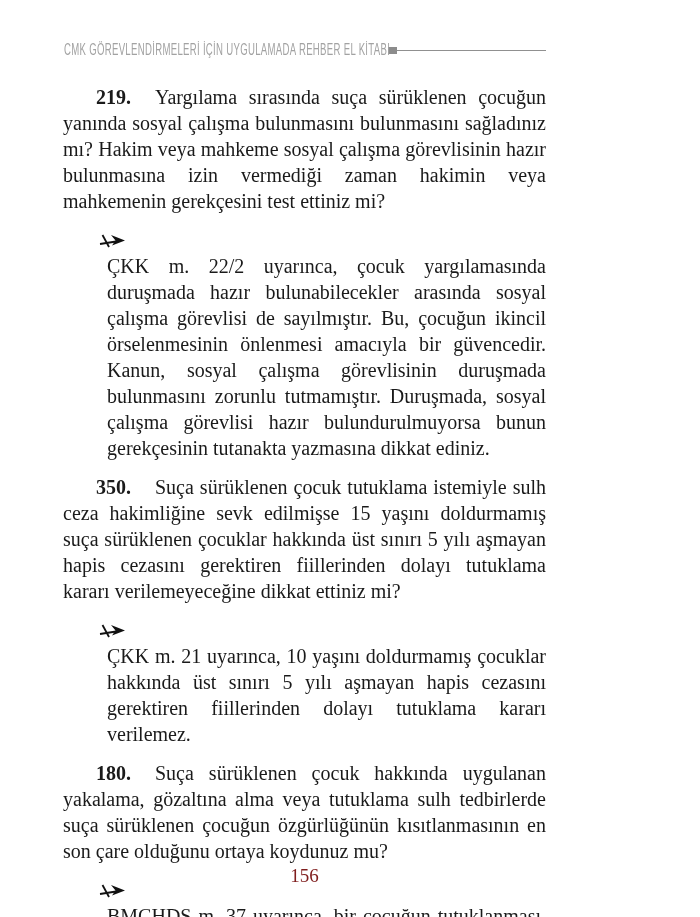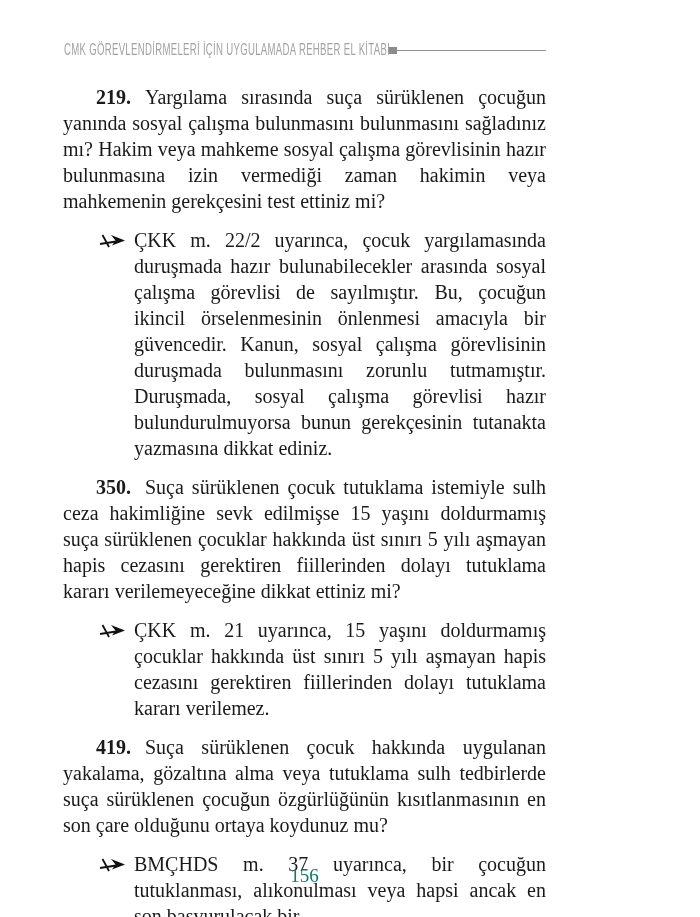--- a/index.html
+++ b/index.html
@@ -72,26 +72,27 @@
     margin: 0 0 13px 0;
     font-size: 20px;
     line-height: 26px;
     text-align: justify;
     text-indent: 33px;
     hyphens: auto;
     -webkit-hyphens: auto;
   }
   .para .num {
     font-weight: bold;
-    margin-right: 14px;
+    margin-right: 24px;
   }
   .bullet {
     display: flex;
     align-items: flex-start;
     margin: 0 0 13px 36px;
+    flex-direction: column;
   }
   .bullet .arrow {
     flex: 0 0 auto;
     width: 27px;
     margin-top: 5px;
   }
   .bullet .bullet-text {
     margin: 0 0 0 8px;
     font-size: 20px;
     line-height: 26px;
@@ -103,21 +104,21 @@
   
   .footer {
     position: absolute;
     bottom: 30px;
     left: 63px;
     width: 483px;
     text-align: center;
   }
   .page-number {
     font-size: 19px;
-    color: #0f766e;
+    color: #7f1d1d;
   }
 </style>
 </head>
 <body>
 
 <div class="page">
 
   <div class="running-header">
     <div class="header-title-box">
       <span class="header-title">CMK GÖREVLENDİRMELERİ İÇİN UYGULAMADA REHBER EL KİTABI</span>
@@ -150,25 +151,25 @@
     </p>
 
     <div class="bullet">
       <span class="arrow">
         <svg width="27" height="17" viewBox="0 0 27 17">
           <path d="M1 12 L17 9.5" stroke="#111" stroke-width="1.8" fill="none"></path>
           <polygon points="12,3 26,8.5 13,13.5 16.5,8.5" fill="#111"></polygon>
           <path d="M3.5 3 L10 15" stroke="#111" stroke-width="1.8" fill="none"></path>
         </svg>
       </span>
-      <p class="bullet-text">ÇKK m. 21 uyarınca, 15 yaşını doldurmamış çocuklar hakkında üst sınırı 5 yılı aşmayan hapis cezasını gerektiren fiillerinden dolayı tutuklama kararı verilemez.</p>
+      <p class="bullet-text">ÇKK m. 21 uyarınca, 10 yaşını doldurmamış çocuklar hakkında üst sınırı 5 yılı aşmayan hapis cezasını gerektiren fiillerinden dolayı tutuklama kararı verilemez.</p>
     </div>
 
     <p class="para">
-      <b class="num">419.</b><span>Suça sürüklenen çocuk hakkında uygulanan yakalama, gözaltına alma veya tutuklama sulh tedbirlerde suça sürüklenen çocuğun özgürlüğünün kısıtlanmasının en son çare olduğunu ortaya koydunuz mu?</span>
+      <b class="num">180.</b><span>Suça sürüklenen çocuk hakkında uygulanan yakalama, gözaltına alma veya tutuklama sulh tedbirlerde suça sürüklenen çocuğun özgürlüğünün kısıtlanmasının en son çare olduğunu ortaya koydunuz mu?</span>
     </p>
 
     <div class="bullet">
       <span class="arrow">
         <svg width="27" height="17" viewBox="0 0 27 17">
           <path d="M1 12 L17 9.5" stroke="#111" stroke-width="1.8" fill="none"></path>
           <polygon points="12,3 26,8.5 13,13.5 16.5,8.5" fill="#111"></polygon>
           <path d="M3.5 3 L10 15" stroke="#111" stroke-width="1.8" fill="none"></path>
         </svg>
       </span>

